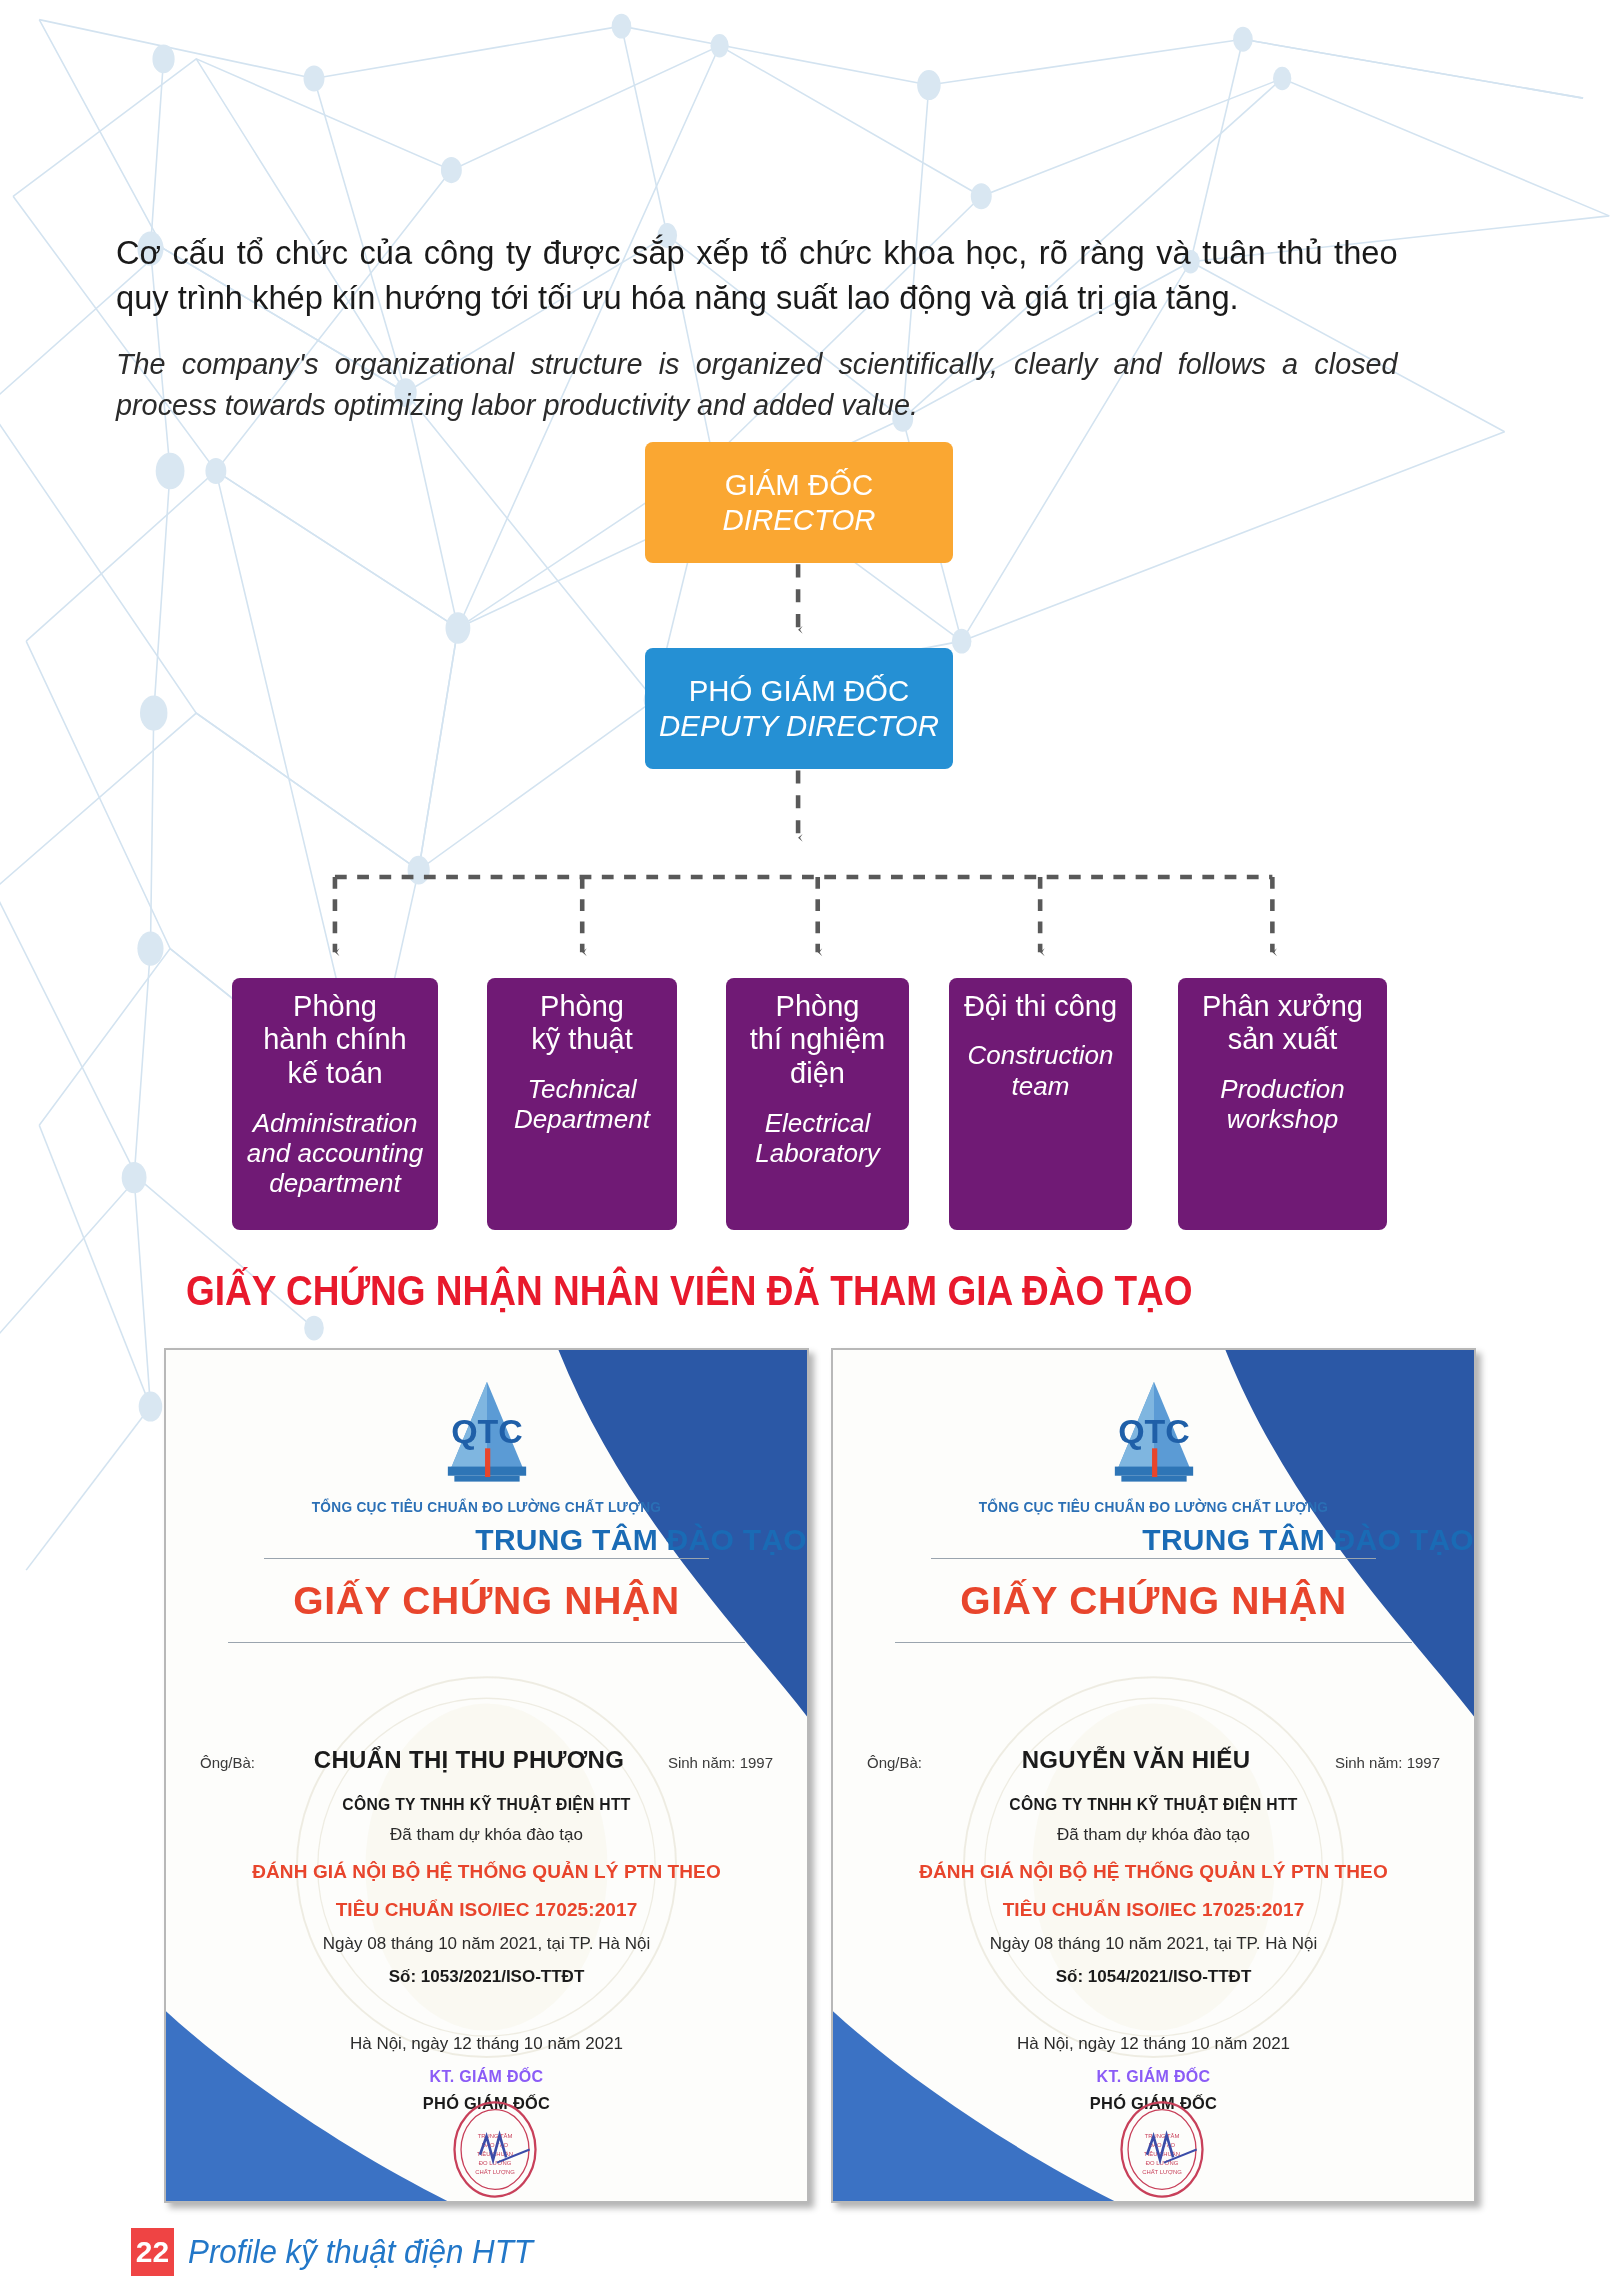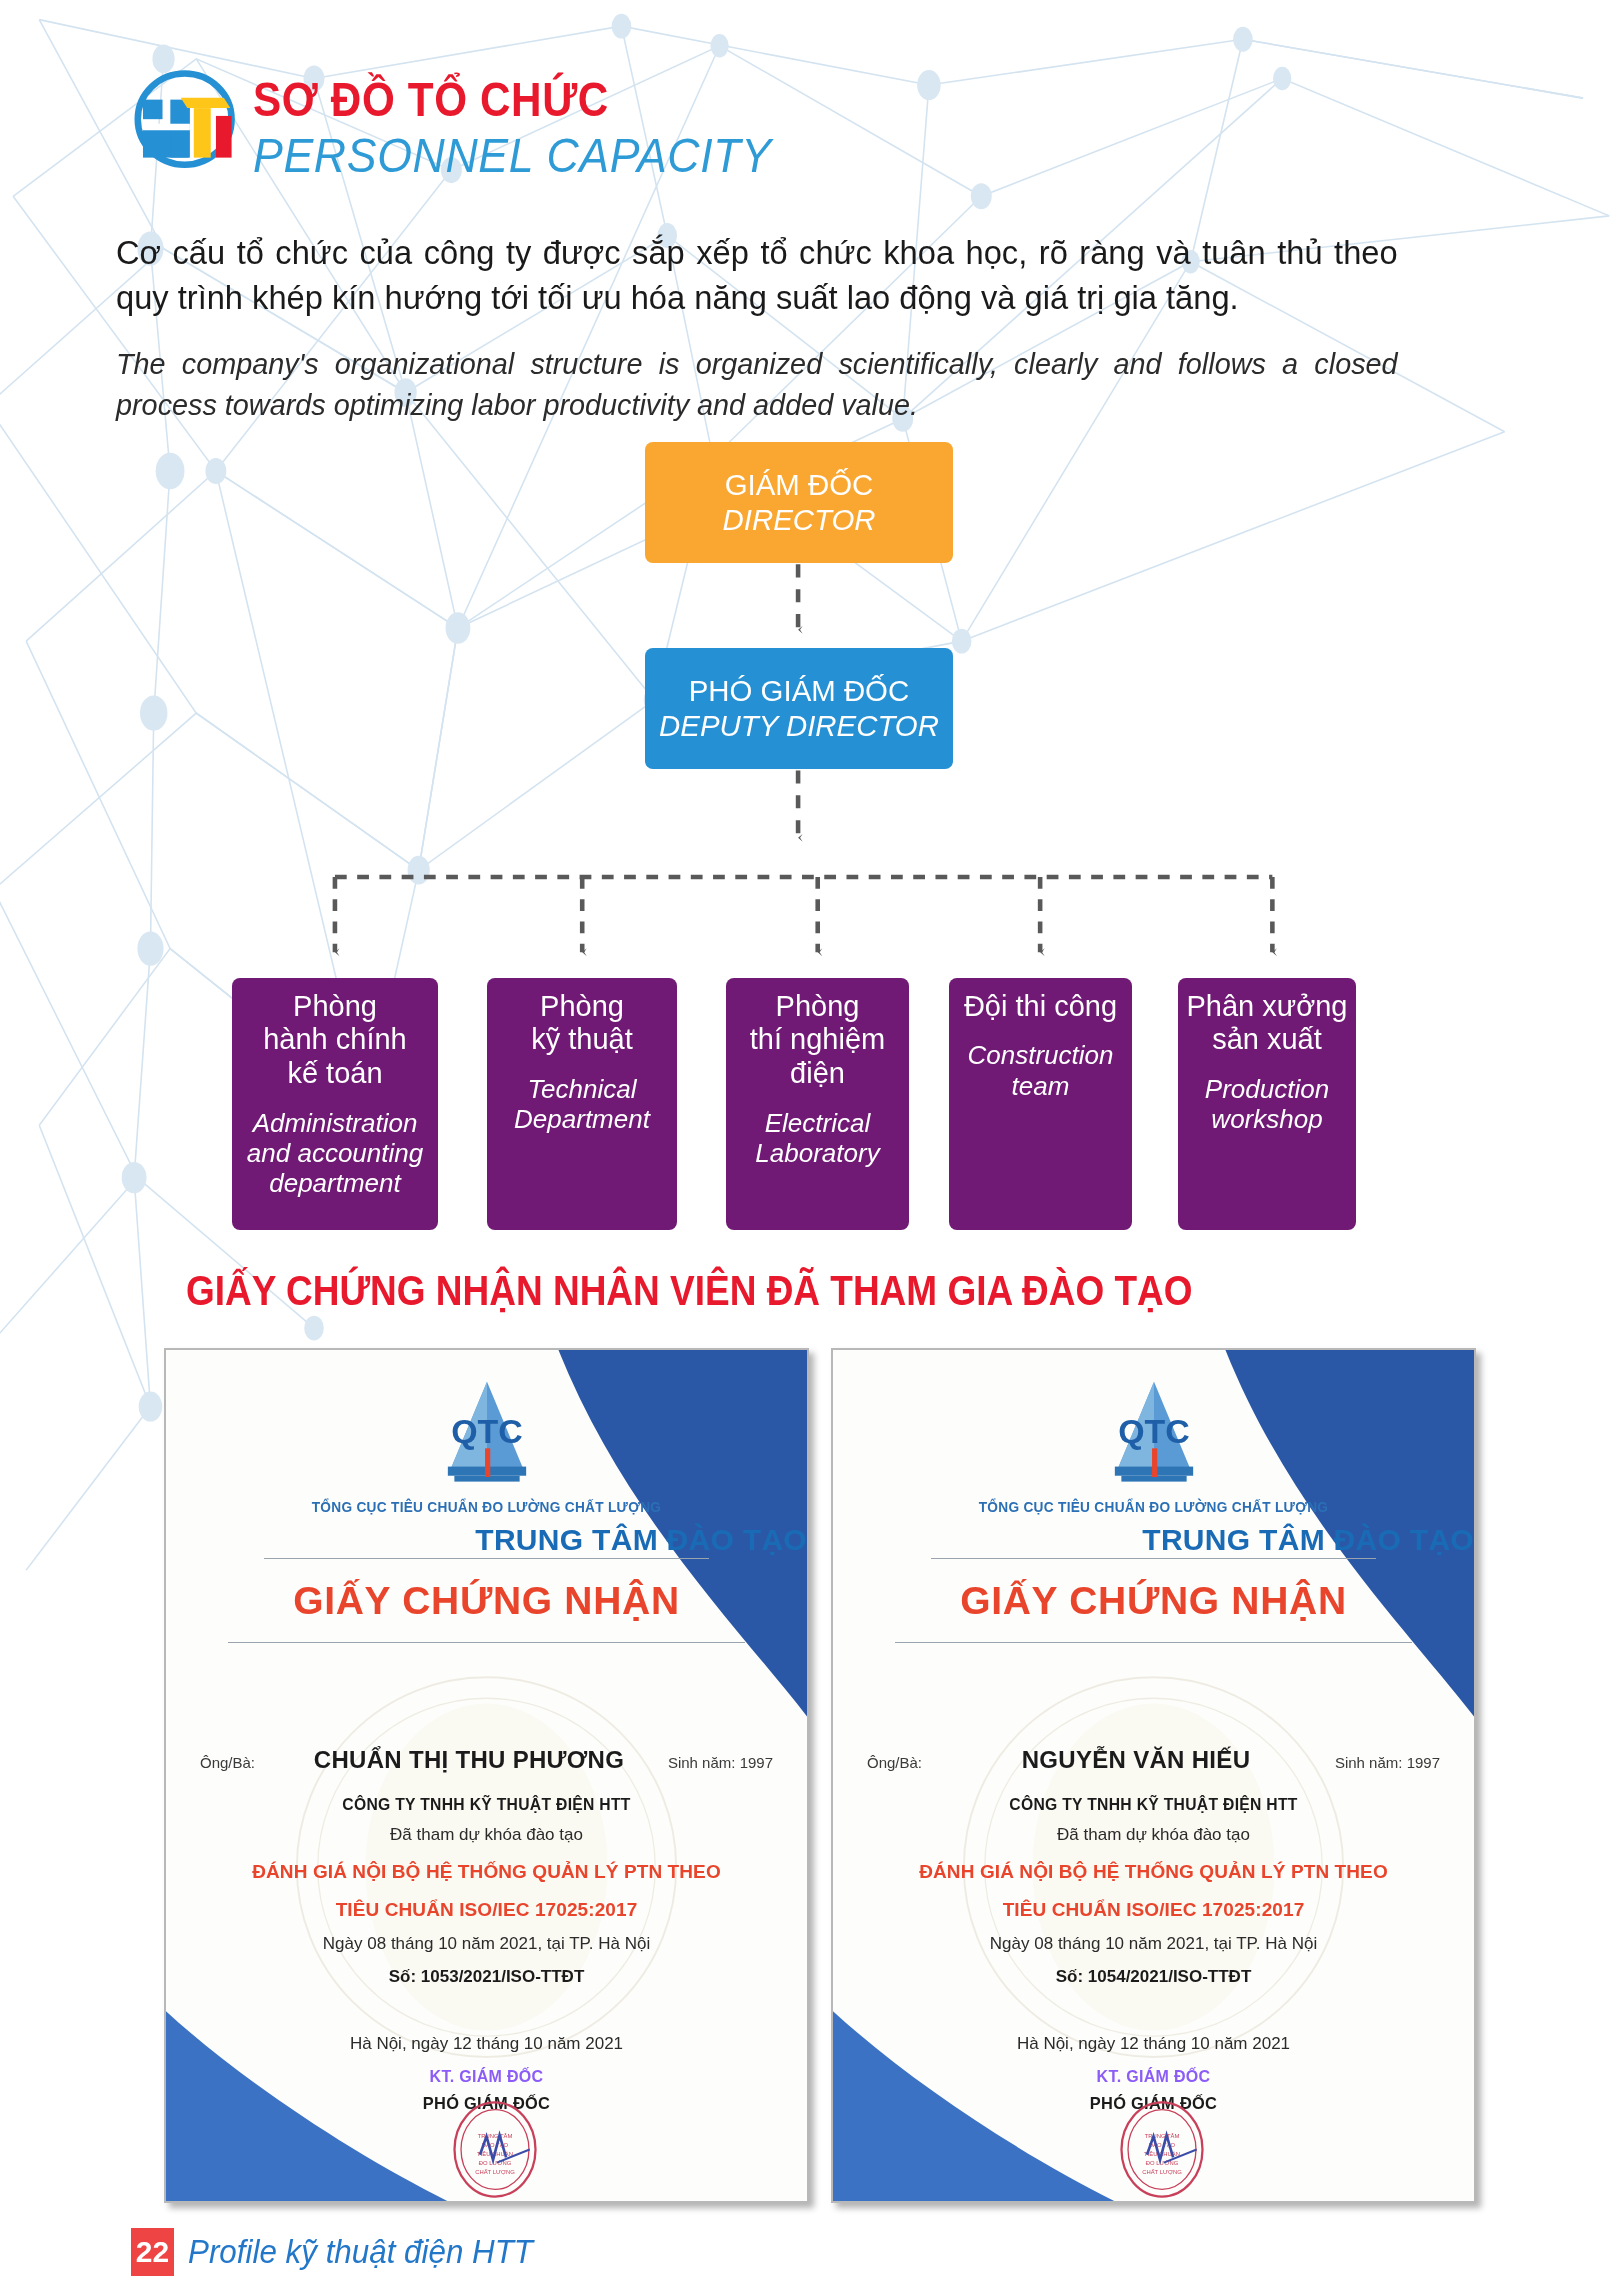--- a/index.html
+++ b/index.html
@@ -60,21 +60,21 @@
   #node-deputy .en{font-size:29.4px;}
 
   .dept{background:#701a75;top:559px;height:252px;padding:11.8px 5.2px 10.5px;justify-content:flex-start;}
   .dept .vn{font-size:29px;}
   .dept .en{font-size:26px;margin-top:17px;}
 
   #dept-0{left:232px;width:206px;}
   #dept-1{left:487px;width:190px;}
   #dept-2{left:726px;width:183px;}
   #dept-3{left:949px;width:183px;}
-  #dept-4{left:1178px;width:178px;}
+  #dept-4{left:1178px;width:209px;}
 
   
   .sect-head{
     position:absolute;left:186px;top:1266px;width:1243px;
     font-size:43px;font-weight:bold;color:#E8192C;letter-spacing:0px;
     transform:scaleX(0.86);transform-origin:left top;white-space:nowrap;
   }
 
   
   .certs{position:absolute;left:0;top:1348px;width:1623px;height:864px;}
@@ -197,38 +197,20 @@
     <ellipse cx="230" cy="1450" rx="20" ry="26"></ellipse>
     <ellipse cx="560" cy="1690" rx="16" ry="20"></ellipse>
     <ellipse cx="205" cy="1800" rx="19" ry="24"></ellipse>
     <ellipse cx="230" cy="2150" rx="18" ry="23"></ellipse>
     <ellipse cx="480" cy="2030" rx="15" ry="19"></ellipse>
   </g>
 </svg>
 
 <div class="page">
 
-  <div class="hdr">
-    <div class="logo-wrap">
-      <svg viewBox="0 0 165 155" width="108" height="101">
-        <ellipse cx="82" cy="77" rx="72" ry="70" fill="none" stroke="#2590D4" stroke-width="10"></ellipse>
-        <rect x="18" y="92" width="70" height="44" fill="#2590D4"></rect>
-        <rect x="18" y="47" width="30" height="30" fill="#2590D4"></rect>
-        <rect x="60" y="47" width="30" height="89" fill="#2590D4"></rect>
-        <polygon points="76,44 142,44 152,60 86,60" fill="#FFC61A"></polygon>
-        <rect x="96" y="60" width="26" height="76" fill="#FFC61A"></rect>
-        <rect x="130" y="72" width="24" height="64" fill="#E8192C"></rect>
-        <rect x="18" y="84" width="72" height="10" fill="#ffffff"></rect>
-      </svg>
-    </div>
-    <div class="hdr-txt">
-      <div class="title-vn">SƠ ĐỒ TỔ CHỨC</div>
-      <div class="title-en">PERSONNEL CAPACITY</div>
-    </div>
-  </div>
 
   <div class="intro">
     <p class="p-vn">Cơ cấu tổ chức của công ty được sắp xếp tổ chức khoa học, rõ ràng và tuân thủ theo quy trình khép kín hướng tới tối ưu hóa năng suất lao động và giá trị gia tăng.</p>
     <p class="p-en">The company's organizational structure is organized scientifically, clearly and follows a closed process towards optimizing labor productivity and added value.</p>
   </div>
 
   <div class="org">
 
     <svg class="orgsvg" viewBox="0 0 2481 1250">
       <defs>

